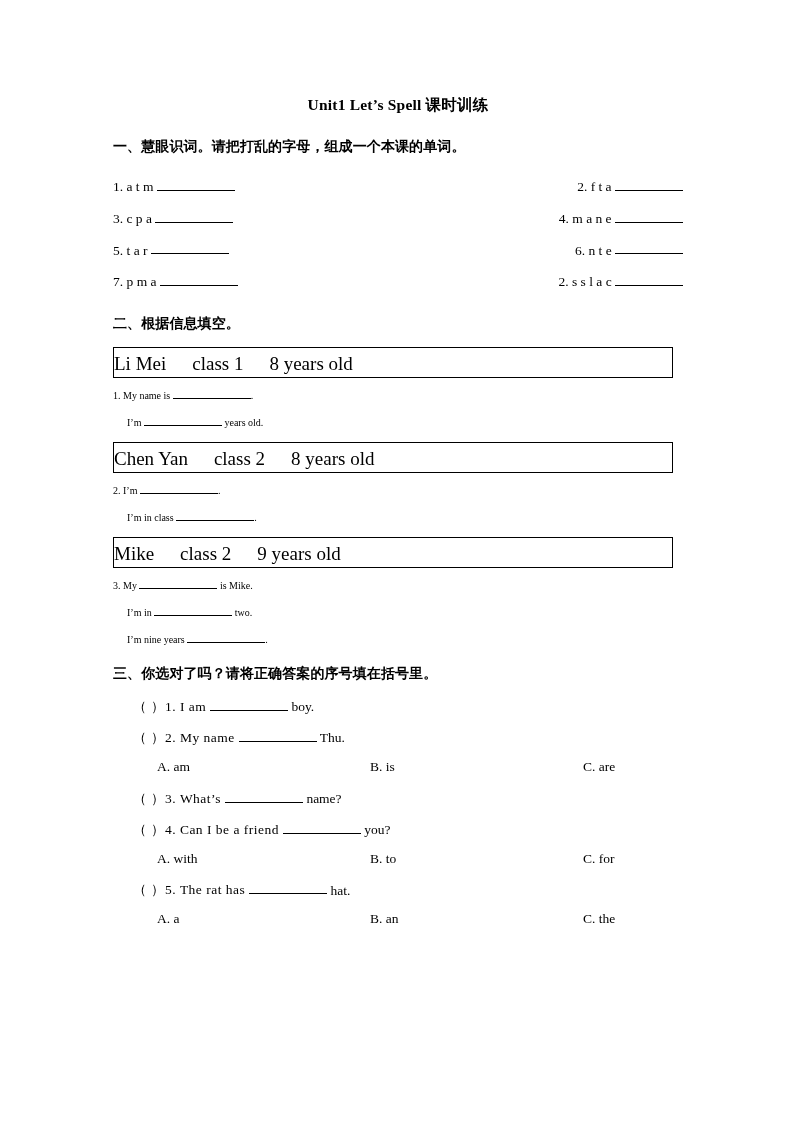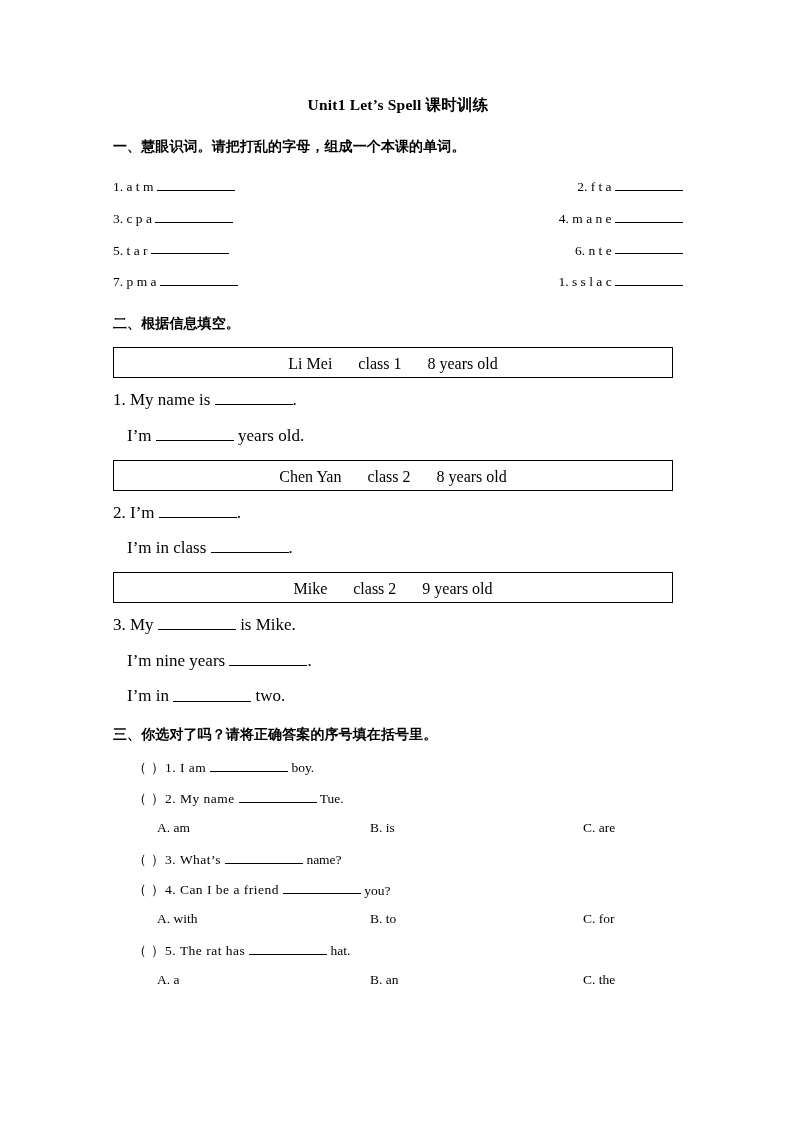--- a/index.html
+++ b/index.html
@@ -61,30 +61,30 @@
     border-bottom: 1px solid #000;
     height: 0.95em;
     vertical-align: baseline;
   }
   .b-med { width: 68px; }
   .b-long { width: 78px; }
   .info-box {
     border: 1px solid #000;
     height: 31px;
     line-height: 31px;
-    text-align: center;
-    font-size: 16px;
+    text-align: left;
+    font-size: 19px;
     margin: 8px 0 10px 0;
     width: 560px;
     box-sizing: border-box;
   }
   .info-box .cell { display: inline-block; }
   .info-box .gap { display: inline-block; width: 26px; }
   .qline {
-    font-size: 17px;
+    font-size: 10px;
     margin: 0 0 14px 0;
     line-height: 1.15;
   }
   .qline.indent { padding-left: 14px; }
   .section2 { margin-top: 18px; }
   .section3 { margin-top: 20px; }
   .mc-q {
     font-size: 13.5px;
     margin: 0 0 12px 0;
   }
@@ -117,21 +117,21 @@
       <tr>
         <td><span>3. c p a </span><span class="blank b-long"></span></td>
         <td class="col2"><span>4. m a n e </span><span class="blank b-med"></span></td>
       </tr>
       <tr>
         <td><span>5. t a r </span><span class="blank b-long"></span></td>
         <td class="col2"><span>6. n t e </span><span class="blank b-med"></span></td>
       </tr>
       <tr>
         <td><span>7. p m a </span><span class="blank b-long"></span></td>
-        <td class="col2"><span>1. s s l a c </span><span class="blank b-med"></span></td>
+        <td class="col2"><span>2. s s l a c </span><span class="blank b-med"></span></td>
       </tr>
     </tbody>
       </table>
 
     <div class="section-head section2">二、根据信息填空。</div>
 
     <div class="info-box">
       <span class="cell">Li Mei</span><span class="gap"></span><span class="cell">class 1</span><span class="gap"></span><span class="cell">8 years old</span>
     </div>
     <div class="qline"><span>1. My name is </span><span class="blank b-long"></span><span>.</span></div>
@@ -140,28 +140,28 @@
     <div class="info-box">
       <span class="cell">Chen Yan</span><span class="gap"></span><span class="cell">class 2</span><span class="gap"></span><span class="cell">8 years old</span>
     </div>
     <div class="qline"><span>2. I’m </span><span class="blank b-long"></span><span>.</span></div>
     <div class="qline indent"><span>I’m in class </span><span class="blank b-long"></span><span>.</span></div>
 
     <div class="info-box">
       <span class="cell">Mike</span><span class="gap"></span><span class="cell">class 2</span><span class="gap"></span><span class="cell">9 years old</span>
     </div>
     <div class="qline"><span>3. My </span><span class="blank b-long"></span><span> is Mike.</span></div>
+    <div class="qline indent"><span>I’m in </span><span class="blank b-long"></span><span> two.</span></div>
     <div class="qline indent"><span>I’m nine years </span><span class="blank b-long"></span><span>.</span></div>
-    <div class="qline indent"><span>I’m in </span><span class="blank b-long"></span><span> two.</span></div>
 
     <div class="section-head section3">三、你选对了吗？请将正确答案的序号填在括号里。</div>
 
     <div class="mc-q"><span class="paren">（   ）1. I am </span><span class="blank b-long"></span><span> boy.</span></div>
 
-    <div class="mc-q"><span class="paren">（   ）2. My name </span><span class="blank b-long"></span><span> Tue.</span></div>
+    <div class="mc-q"><span class="paren">（   ）2. My name </span><span class="blank b-long"></span><span> Thu.</span></div>
     <div class="mc-opts">
       <span class="opt">A. am</span>
       <span class="opt">B. is</span>
       <span class="opt">C. are</span>
     </div>
 
     <div class="mc-q"><span class="paren">（   ）3. What’s </span><span class="blank b-long"></span><span> name?</span></div>
 
     <div class="mc-q"><span class="paren">（   ）4. Can I be a friend </span><span class="blank b-long"></span><span> you?</span></div>
     <div class="mc-opts">

